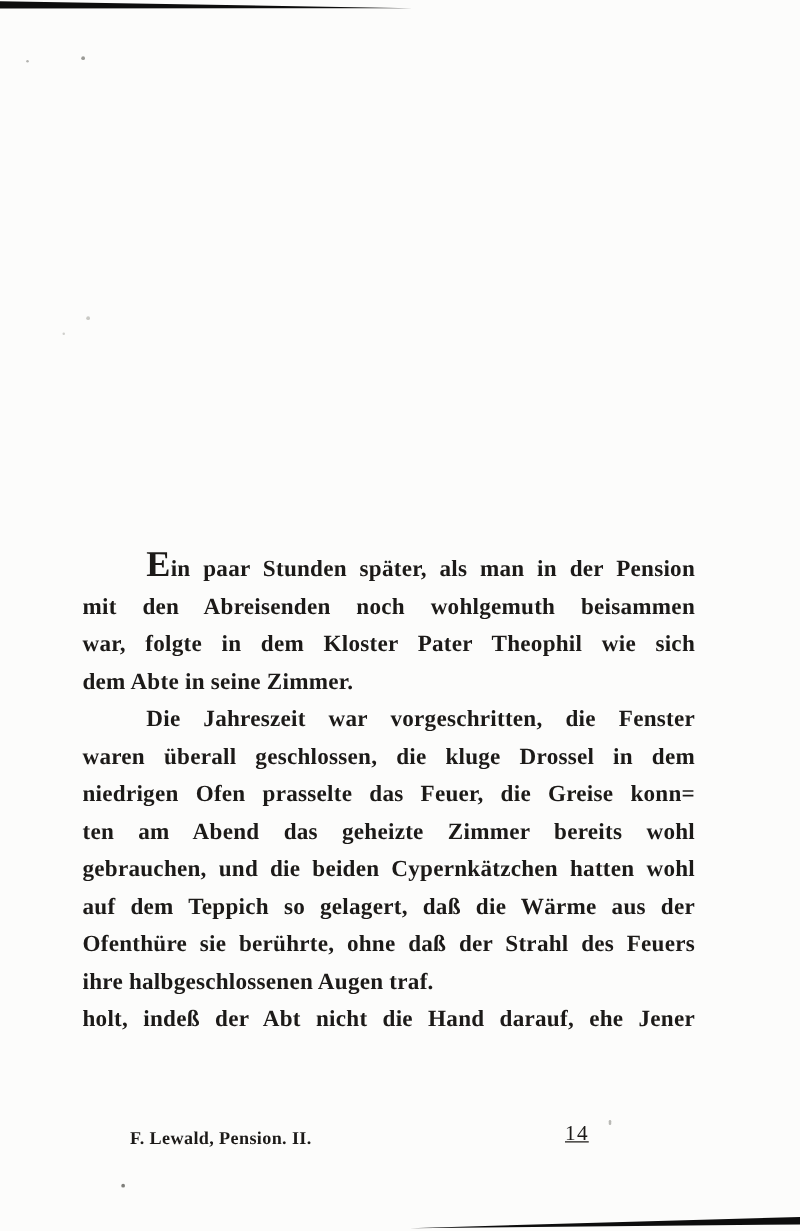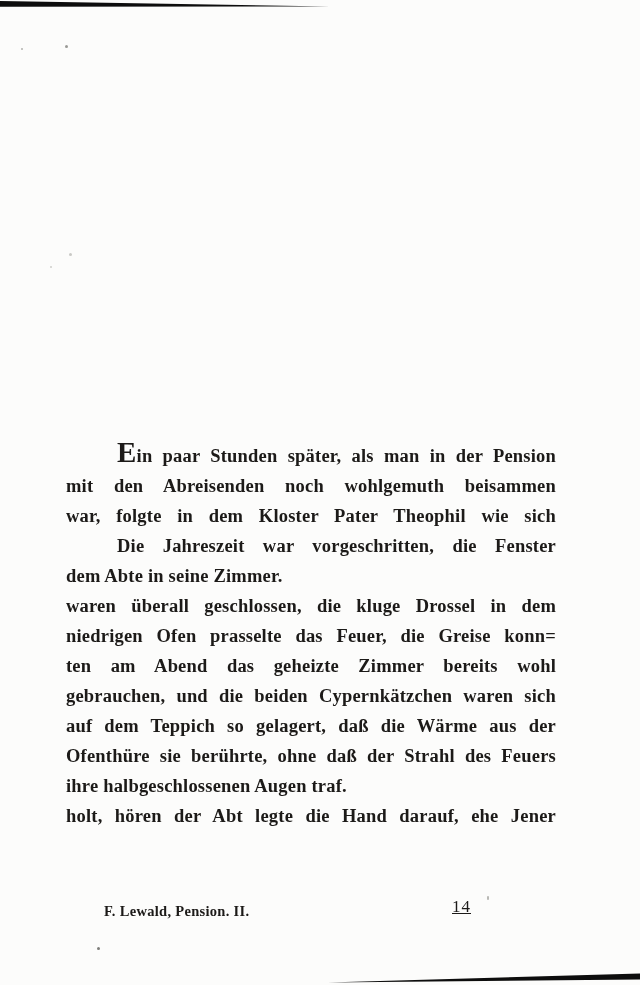--- a/index.html
+++ b/index.html
@@ -99,28 +99,28 @@
   <span class="speck speck-2"></span>
   <span class="speck speck-3"></span>
   <span class="speck speck-4"></span>
   <span class="speck speck-5"></span>
   <span class="speck speck-6"></span>
 
   <div class="text-block">
     <div class="line justify indent initial">Ein paar Stunden später, als man in der Pension</div>
     <div class="line justify">mit den Abreisenden noch wohlgemuth beisammen</div>
     <div class="line justify">war, folgte in dem Kloster Pater Theophil wie sich</div>
+    <div class="line">dem Abte in seine Zimmer.</div>
     <div class="line justify indent">Die Jahreszeit war vorgeschritten, die Fenster</div>
-    <div class="line">dem Abte in seine Zimmer.</div>
     <div class="line justify">waren überall geschlossen, die kluge Drossel in dem</div>
     <div class="line justify">niedrigen Ofen prasselte das Feuer, die Greise konn=</div>
     <div class="line justify">ten am Abend das geheizte Zimmer bereits wohl</div>
-    <div class="line justify">gebrauchen, und die beiden Cypernkätzchen waren sich</div>
+    <div class="line justify">gebrauchen, und die beiden Cypernkätzchen hatten wohl</div>
     <div class="line justify">auf dem Teppich so gelagert, daß die Wärme aus der</div>
     <div class="line justify">Ofenthüre sie berührte, ohne daß der Strahl des Feuers</div>
     <div class="line">ihre halbgeschlossenen Augen traf.</div>
-    <div class="line justify">holt, hören der Abt legte die Hand darauf, ehe Jener</div>
+    <div class="line justify">holt, indeß der Abt nicht die Hand darauf, ehe Jener</div>
   </div>
 
   <div class="footer-signature">F. Lewald, Pension. II.</div>
   <div class="page-number">14</div>
 
 </div>
 
 </body></html>

